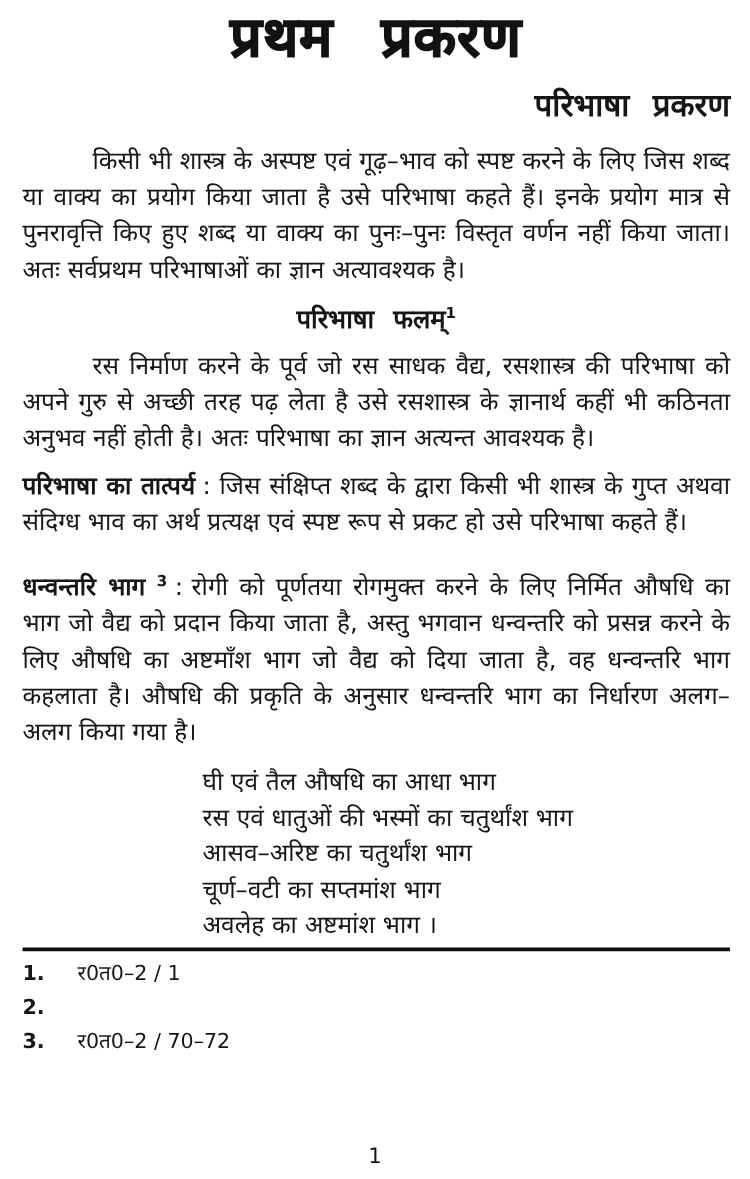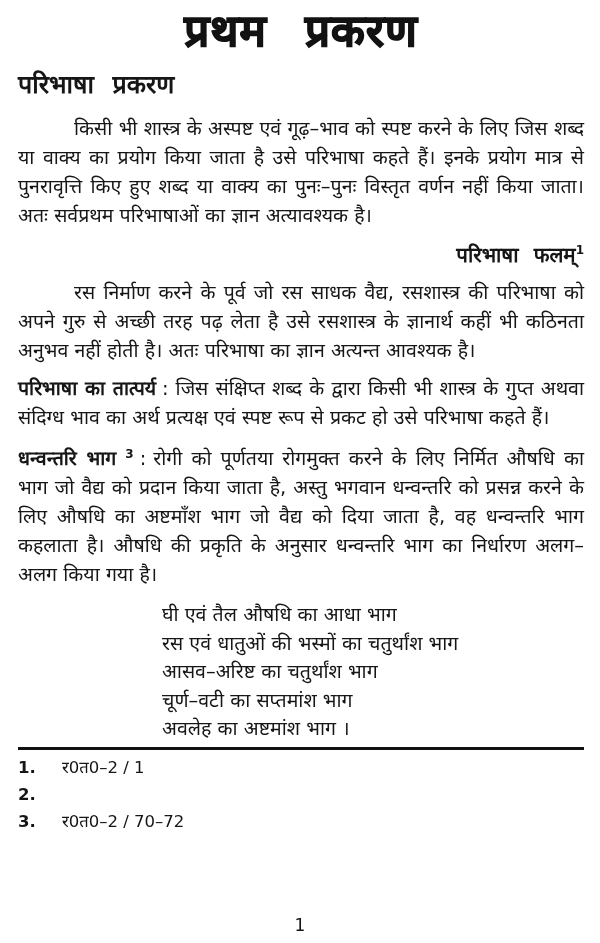--- a/index.html
+++ b/index.html
@@ -20,37 +20,37 @@
   .chapter-title {
     margin: 0; padding-top: 2px;
     text-align: center;
     font-size: 44px; font-weight: bold;
     letter-spacing: 1px; word-spacing: 22px;
     -webkit-text-stroke: 1.2px #111;
     line-height: 46px;
   }
   .section-title {
     margin: 14px 0 0 0;
-    text-align: left;
+    text-align: right;
     font-size: 25px; font-weight: bold;
     word-spacing: 10px;
     line-height: 34px;
   }
   .para {
     margin: 0; font-size: 19.5px; line-height: 29px;
     text-align: justify;
   }
   .para.indent { text-indent: 56px; }
   .intro { margin-top: 12px; }
   .p-phalam { margin-top: 9px; }
   .p-tatparya { margin-top: 9px; }
-  .p-dhanv { margin-top: 12px; }
+  .p-dhanv { margin-top: 23px; }
   .sub-heading {
     margin: 12px 0 0 0;
-    text-align: right;
+    text-align: center;
     font-size: 20.5px; font-weight: bold;
     word-spacing: 8px; line-height: 27px;
   }
   .sub-heading.second { margin-top: 13px; }
   sup.fn-ref {
     font-size: 12px; font-weight: bold;
     vertical-align: super; line-height: 0;
   }
   .lead-bold { font-weight: bold; }
   .lead-sep { padding: 0 7px 0 6px; }

